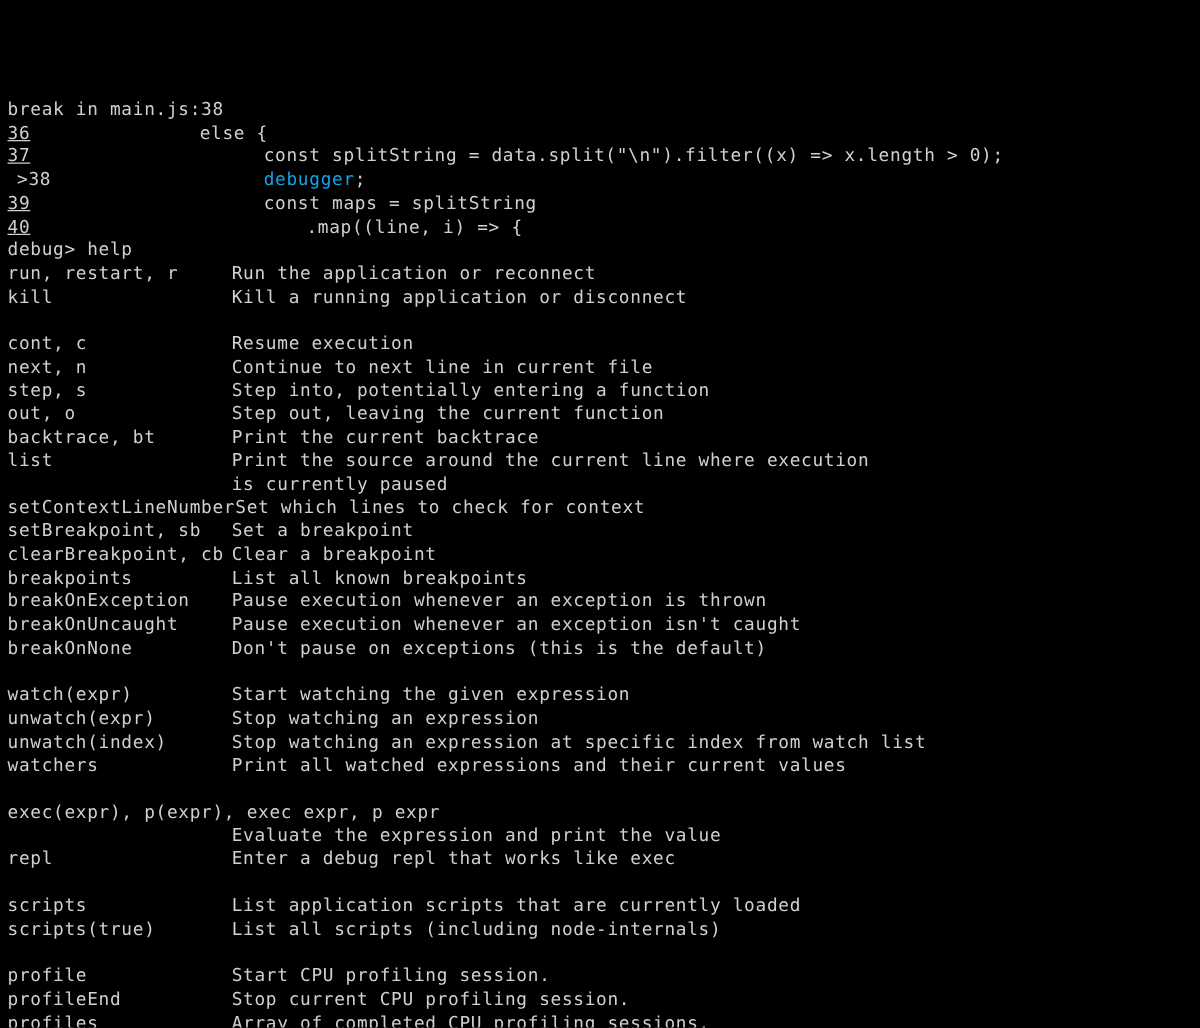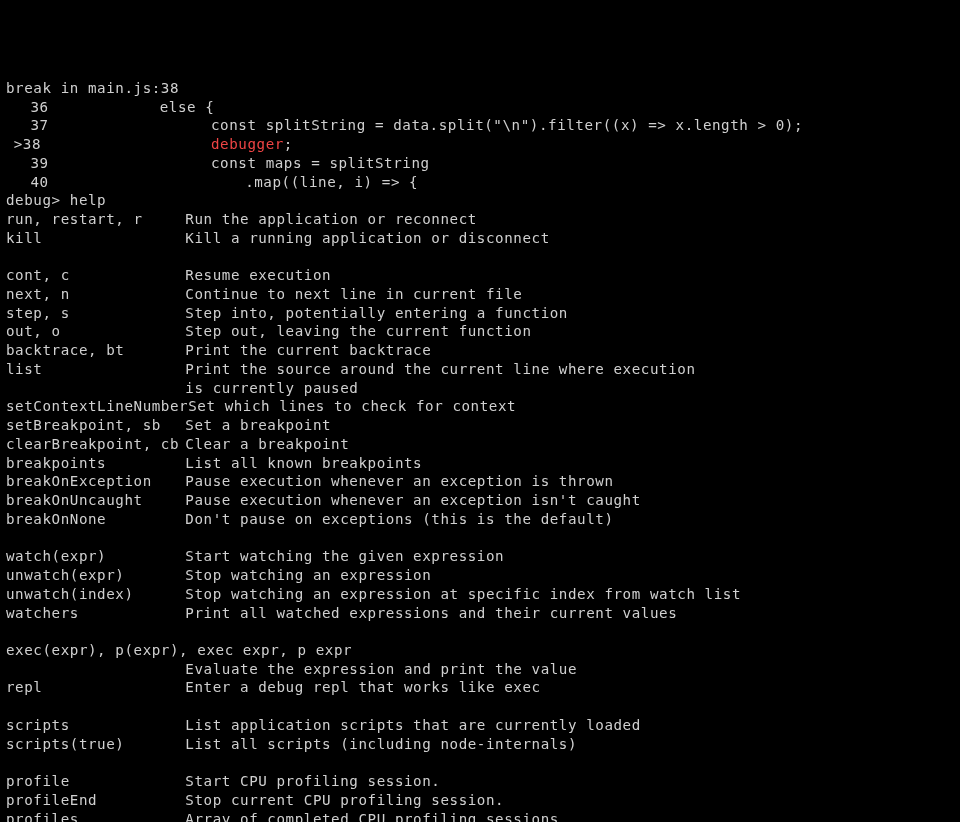--- a/index.html
+++ b/index.html
@@ -10,26 +10,26 @@
       font-size: 14.2px;
       line-height: 1.32;
       letter-spacing: 0.04em;
       padding: 4px 6px;
       width: 960px;
       height: 822px;
       overflow: hidden;
       white-space: pre;
     }
     .line { display: block; }
-    .gutter { display: inline-block; width: 5ch; text-align: right; margin-right: 1ch; }
+    .gutter { display: inline-block; width: 5ch; text-align: left; margin-right: 1ch; text-decoration: underline; }
     .gut-current { display:inline-block; width: 5ch; text-align: center; margin-right: 1ch;}
     .indent1 { display:inline-block; width: 12ch; }
     .indent2 { display:inline-block; width: 18ch; }
     .indent3 { display:inline-block; width: 22ch; }
-    .kw { color: #ef4444; }
+    .kw { color: #0ea5e9; }
     .help-cmd { display: inline-block; min-width: 21ch; }
     .help-desc {}
     .help-line { display:block; }
   </style>
 </head>
 <body>
 
 
 
 <div id="root"><span class="line"><span>break in main.js:38</span></span><span class="line"><span class="gutter">36</span><span class="indent1"></span><span>else {</span></span><span class="line"><span class="gutter">37</span><span class="indent2"></span><span>const splitString = data.split("\n").filter((x) =&gt; x.length &gt; 0);</span></span><span class="line"><span class="gut-current">&gt;38</span><span class="indent2"></span><span class="kw">debugger</span><span>;</span></span><span class="line"><span class="gutter">39</span><span class="indent2"></span><span>const maps = splitString</span></span><span class="line"><span class="gutter">40</span><span class="indent3"></span><span>.map((line, i) =&gt; {</span></span><span class="line"><span>debug&gt; help</span></span><span class="help-line"><span class="help-cmd">run, restart, r</span><span class="help-desc">Run the application or reconnect</span></span><span class="help-line"><span class="help-cmd">kill</span><span class="help-desc">Kill a running application or disconnect</span></span><span class="help-line"><span class="help-cmd"></span><span class="help-desc"></span></span><span class="help-line"><span class="help-cmd">cont, c</span><span class="help-desc">Resume execution</span></span><span class="help-line"><span class="help-cmd">next, n</span><span class="help-desc">Continue to next line in current file</span></span><span class="help-line"><span class="help-cmd">step, s</span><span class="help-desc">Step into, potentially entering a function</span></span><span class="help-line"><span class="help-cmd">out, o</span><span class="help-desc">Step out, leaving the current function</span></span><span class="help-line"><span class="help-cmd">backtrace, bt</span><span class="help-desc">Print the current backtrace</span></span><span class="help-line"><span class="help-cmd">list</span><span class="help-desc">Print the source around the current line where execution</span></span><span class="help-line"><span class="help-cmd"></span><span class="help-desc">is currently paused</span></span><span class="help-line"><span class="help-cmd">setContextLineNumber</span><span class="help-desc">Set which lines to check for context</span></span><span class="help-line"><span class="help-cmd">setBreakpoint, sb</span><span class="help-desc">Set a breakpoint</span></span><span class="help-line"><span class="help-cmd">clearBreakpoint, cb</span><span class="help-desc">Clear a breakpoint</span></span><span class="help-line"><span class="help-cmd">breakpoints</span><span class="help-desc">List all known breakpoints</span></span><span class="help-line"><span class="help-cmd">breakOnException</span><span class="help-desc">Pause execution whenever an exception is thrown</span></span><span class="help-line"><span class="help-cmd">breakOnUncaught</span><span class="help-desc">Pause execution whenever an exception isn't caught</span></span><span class="help-line"><span class="help-cmd">breakOnNone</span><span class="help-desc">Don't pause on exceptions (this is the default)</span></span><span class="help-line"><span class="help-cmd"></span><span class="help-desc"></span></span><span class="help-line"><span class="help-cmd">watch(expr)</span><span class="help-desc">Start watching the given expression</span></span><span class="help-line"><span class="help-cmd">unwatch(expr)</span><span class="help-desc">Stop watching an expression</span></span><span class="help-line"><span class="help-cmd">unwatch(index)</span><span class="help-desc">Stop watching an expression at specific index from watch list</span></span><span class="help-line"><span class="help-cmd">watchers</span><span class="help-desc">Print all watched expressions and their current values</span></span><span class="help-line"><span class="help-cmd"></span><span class="help-desc"></span></span><span class="help-line"><span>exec(expr), p(expr), exec expr, p expr</span></span><span class="help-line"><span class="help-cmd"></span><span class="help-desc">Evaluate the expression and print the value</span></span><span class="help-line"><span class="help-cmd">repl</span><span class="help-desc">Enter a debug repl that works like exec</span></span><span class="help-line"><span class="help-cmd"></span><span class="help-desc"></span></span><span class="help-line"><span class="help-cmd">scripts</span><span class="help-desc">List application scripts that are currently loaded</span></span><span class="help-line"><span class="help-cmd">scripts(true)</span><span class="help-desc">List all scripts (including node-internals)</span></span><span class="help-line"><span class="help-cmd"></span><span class="help-desc"></span></span><span class="help-line"><span class="help-cmd">profile</span><span class="help-desc">Start CPU profiling session.</span></span><span class="help-line"><span class="help-cmd">profileEnd</span><span class="help-desc">Stop current CPU profiling session.</span></span><span class="help-line"><span class="help-cmd">profiles</span><span class="help-desc">Array of completed CPU profiling sessions.</span></span></div>

